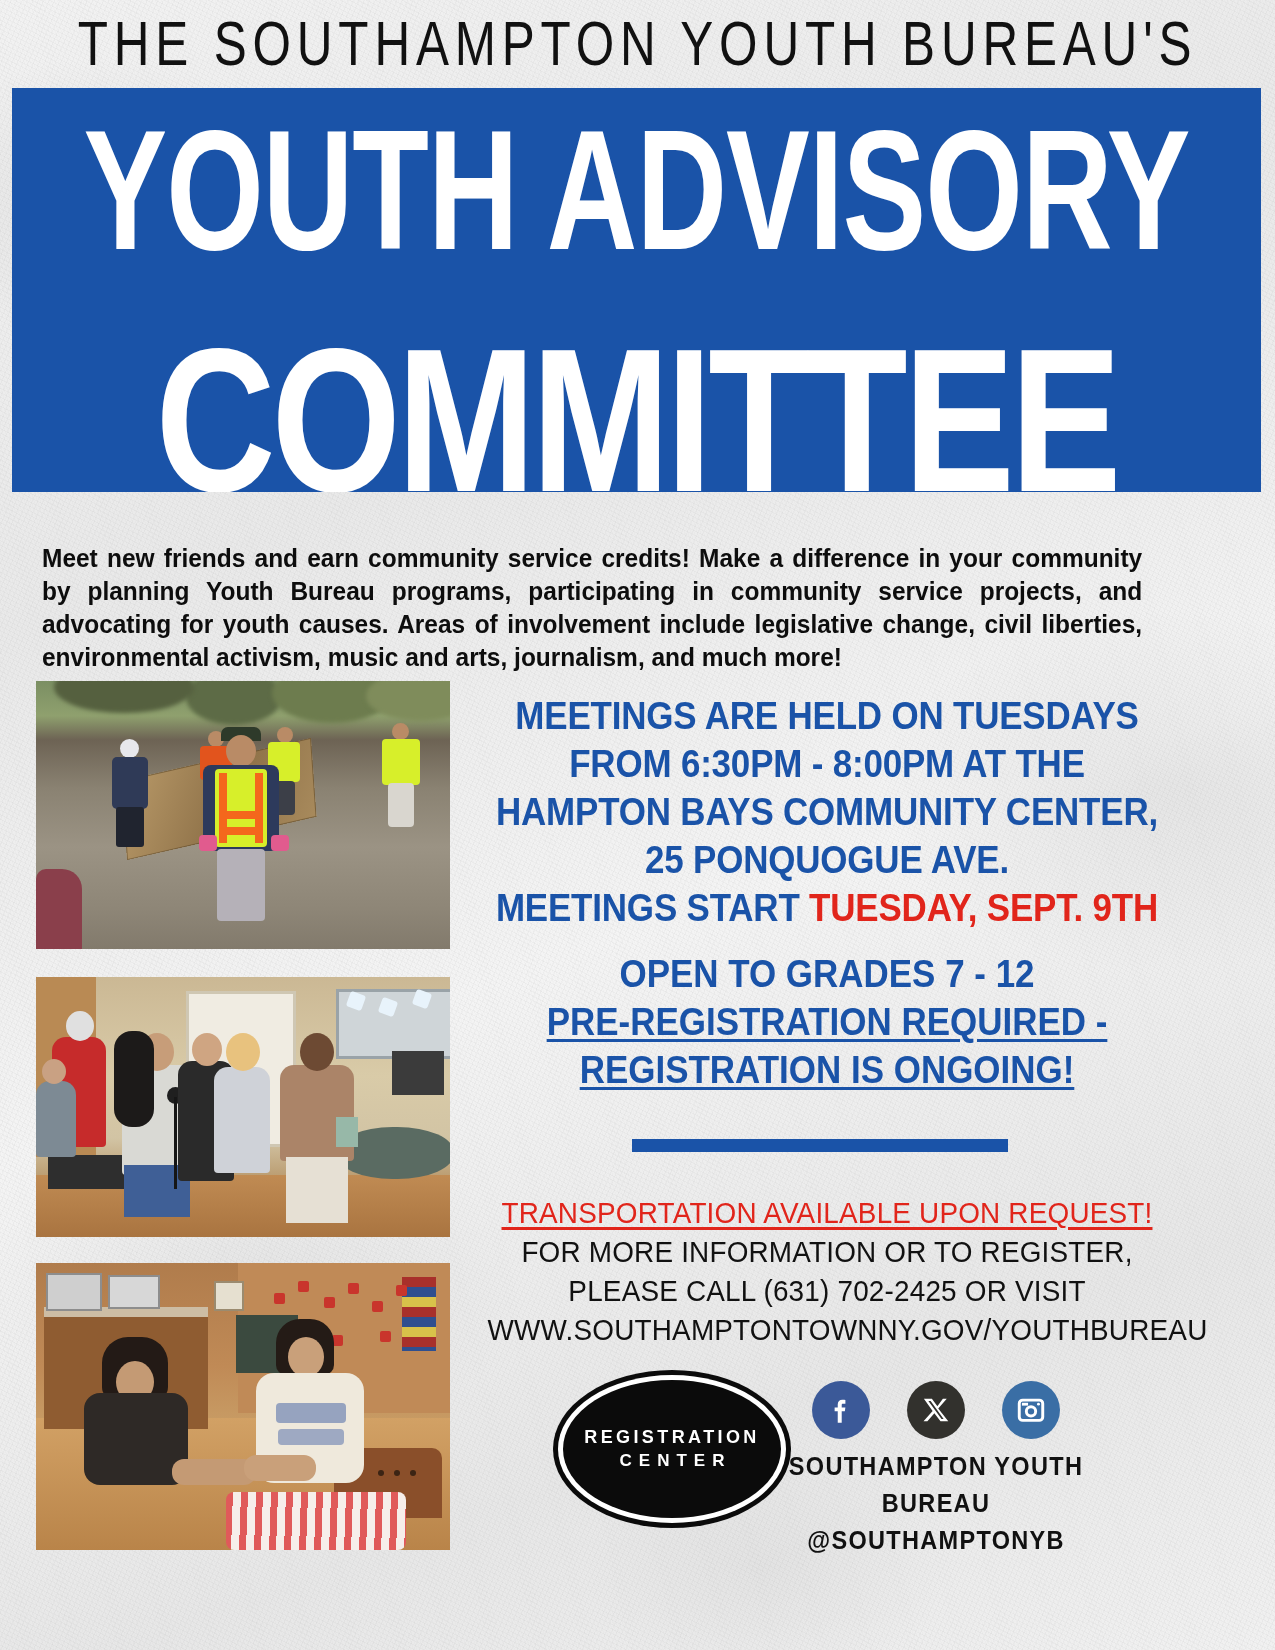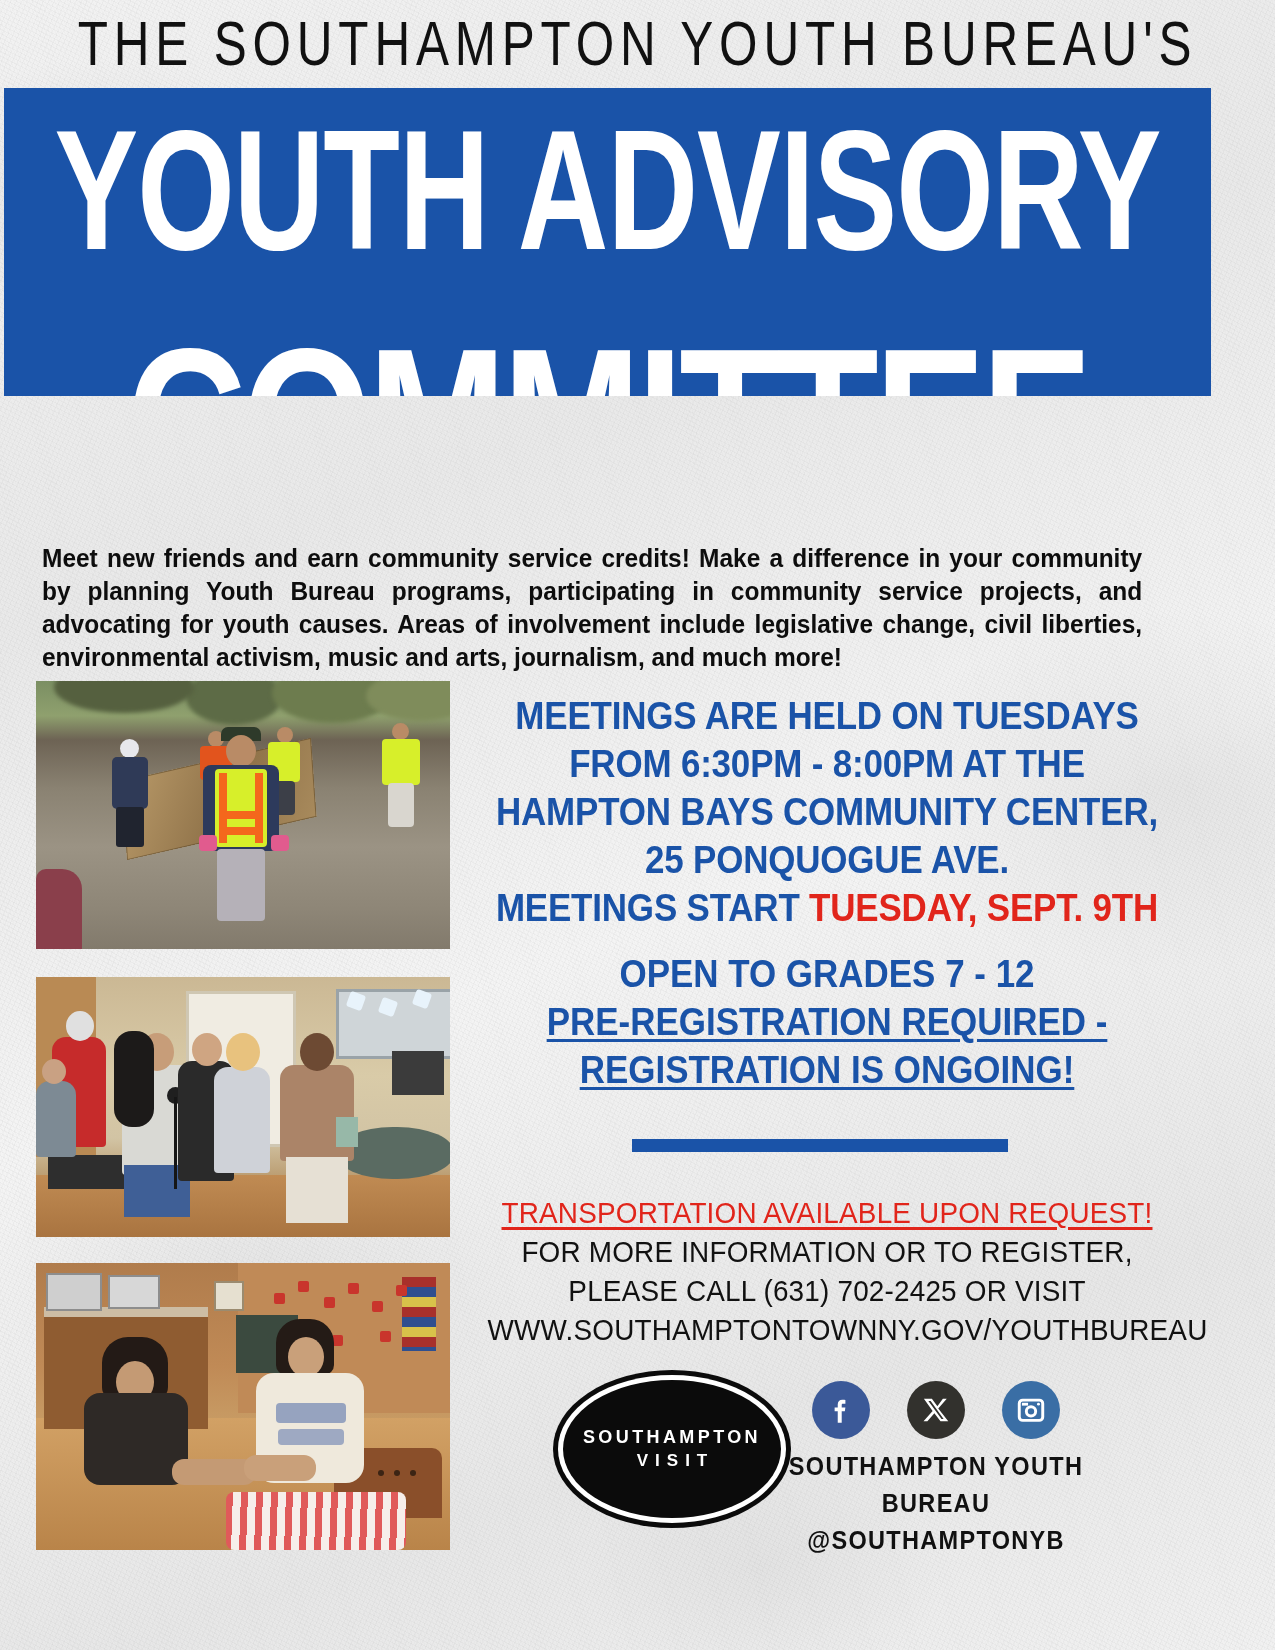--- a/index.html
+++ b/index.html
@@ -42,25 +42,26 @@
     letter-spacing: 6px;
     color: #111111;
     transform: scaleY(1.22) scaleX(0.97);
     transform-origin: center top;
     white-space: nowrap;
   }
 
   
   .title-block {
     position: absolute;
-    left: 4px; top: 88px;
+    left: 12px; top: 88px;
     width: 1207px;
-    height: 308px;
+    height: 404px;
     background: #1a53a8;
     overflow: hidden;
+    padding-left: 42px;
   }
   .title-line {
     color: #ffffff;
     font-family: "Liberation Sans", sans-serif;
     font-weight: 700;
     text-align: center;
     white-space: nowrap;
     line-height: 1;
   }
   .title-line-1 {
@@ -463,22 +464,22 @@
   <div class="divider"></div>
 
   <div class="contact">
     <div class="transport">TRANSPORTATION AVAILABLE UPON REQUEST!</div>
     <div>FOR MORE INFORMATION OR TO REGISTER,</div>
     <div>PLEASE CALL (631) 702-2425 OR VISIT</div>
     <div>WWW.SOUTHAMPTONTOWNNY.GOV/YOUTHBUREAU</div>
   </div>
 
   <div class="logo">
-    <div class="logo-top">SOUTHAMPTON</div>
-    <div class="logo-bot">VISIT</div>
+    <div class="logo-top">REGISTRATION</div>
+    <div class="logo-bot">CENTER</div>
   </div>
 
   <div class="social-row">
     <div class="sbtn sbtn-fb">
       <svg width="34" height="34" viewBox="0 0 24 24" aria-hidden="true">
           <path fill="#ffffff" d="M15.1 7.6h-1.9c-.4 0-.7.3-.7.8v1.8h2.6l-.4 2.7h-2.2V21h-2.8v-8.1H7.5v-2.7h2.2V8.1C9.7 6 11 4.8 12.9 4.8c.9 0 1.7.1 2.2.1v2.7z"></path>
         </svg>
     </div>
     <div class="sbtn sbtn-x">
       <svg width="30" height="30" viewBox="0 0 24 24" aria-hidden="true">

